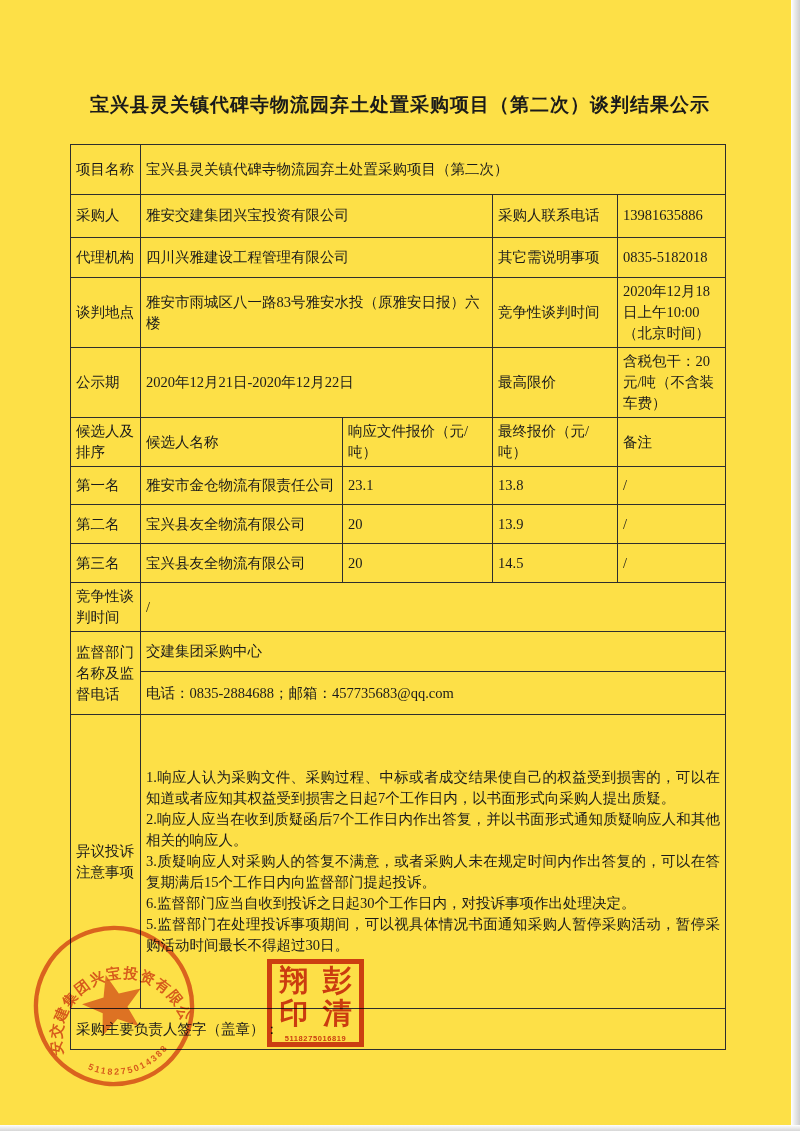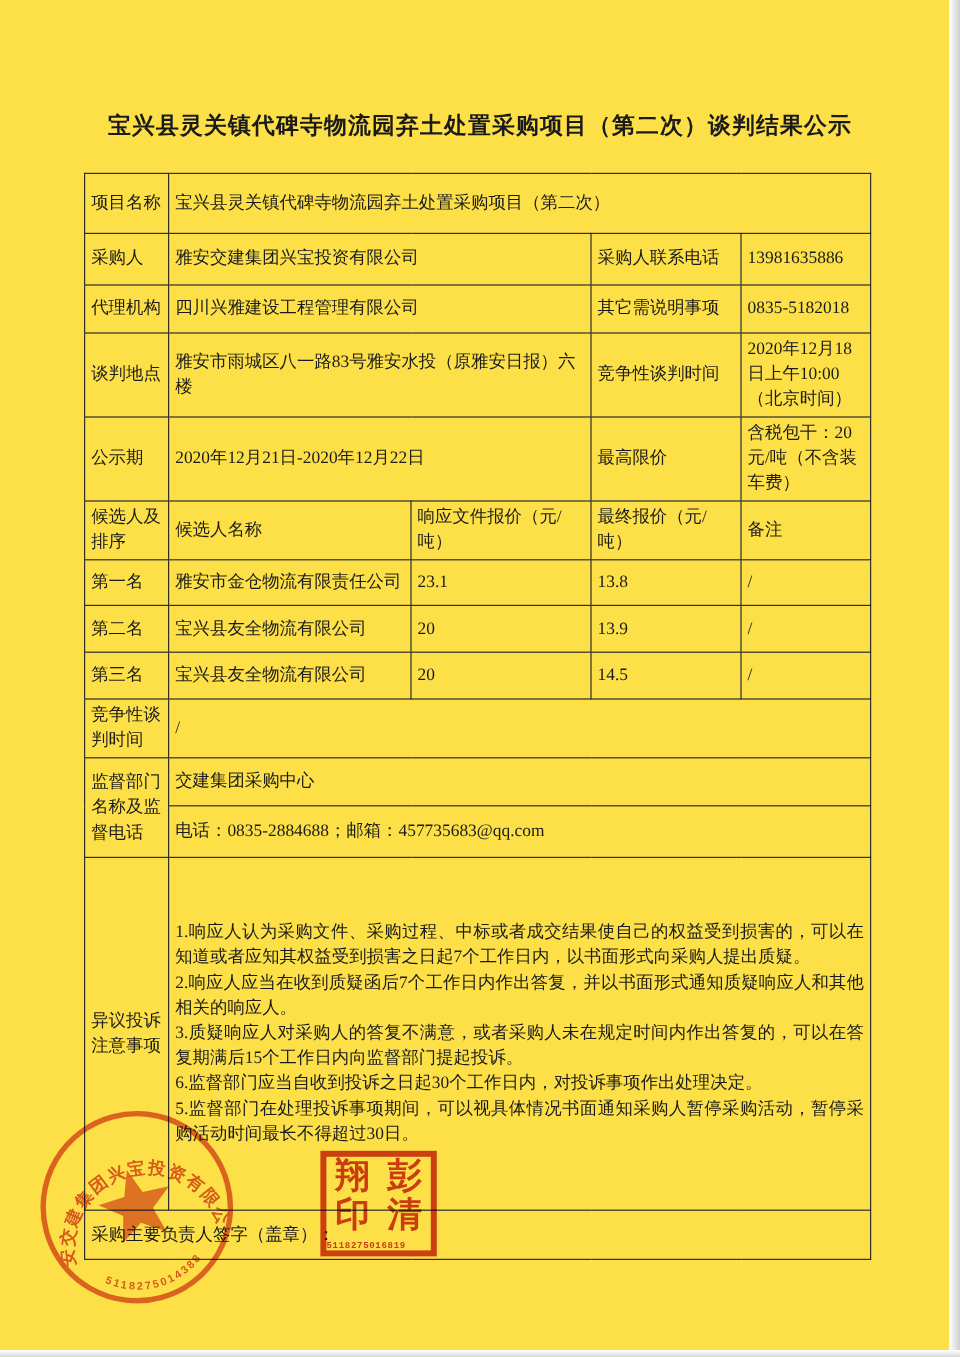--- a/index.html
+++ b/index.html
@@ -27,23 +27,23 @@
   .seal-round { position:absolute; left:28px; top:920px; width:172px; height:172px;
     transform:rotate(-15deg); opacity:0.82; mix-blend-mode:multiply; z-index:5; }
   
   .seal-square { position:absolute; left:267px; top:959px; width:97px; height:88px;
     border:5px solid #cb3a2c; background:rgba(255,250,248,0.15); color:#c93526;
     mix-blend-mode:multiply; opacity:0.93; z-index:6; }
   .seal-grid { display:grid; grid-template-columns:1fr 1fr; grid-template-rows:1fr 1fr;
     width:100%; height:66px; }
   .seal-grid span { display:flex; align-items:center; justify-content:center;
     font-size:29px; font-weight:bold; line-height:1; }
-  .seal-num { position:absolute; left:0; bottom:-1px; width:100%; 
+  .seal-num { position:absolute; left:0; bottom:-1px; width:100%; text-align:center;
     font-size:7.5px; font-weight:bold; letter-spacing:0.6px; color:#c93526;
-    font-family:Liberation Mono, monospace; }
+    font-family:Liberation Sans, sans-serif; }
 </style>
 </head>
 <body>
 
 <div class="page">
   <div class="doc-title">宝兴县灵关镇代碑寺物流园弃土处置采购项目（第二次）谈判结果公示</div>
 
   <table class="main">
     <colgroup>
       <col style="width:70px">

